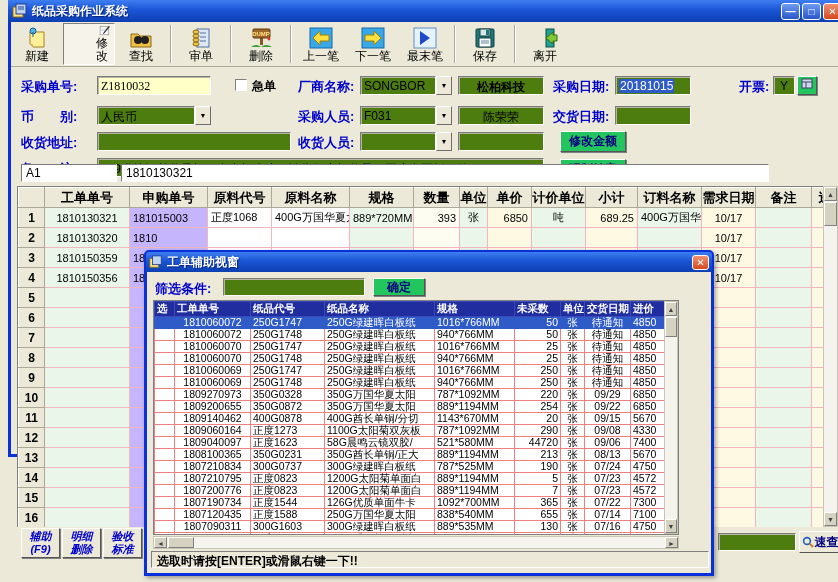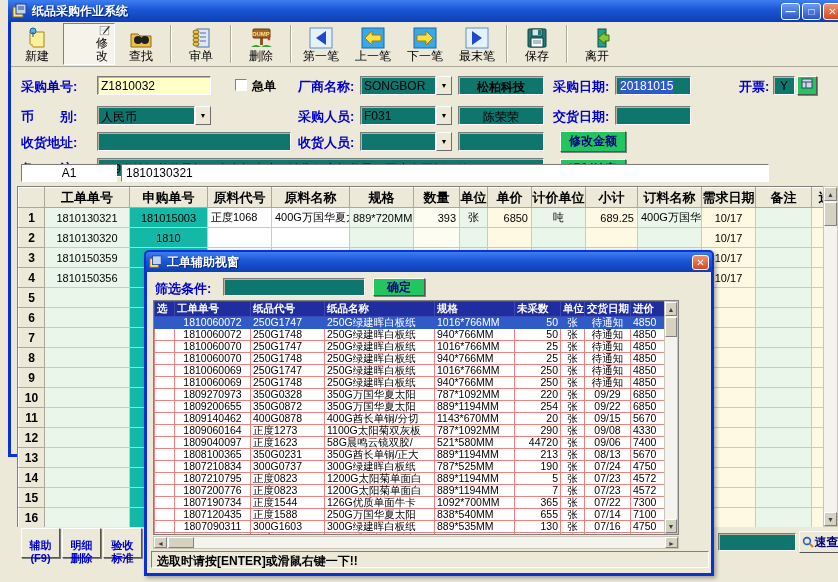--- a/index.html
+++ b/index.html
@@ -27,21 +27,21 @@
   .tbtn { width:52px; height:42px; display:flex; flex-direction:column; align-items:center;
     justify-content:flex-end; padding-bottom:1px; border:1px solid transparent; }
   .tbtn .lbl { font-size:12px; color:#000; line-height:13px; }
   .tbtn svg { width:26px; height:24px; }
   .tbtn.pressed { border:1px solid #808080; border-right-color:#fff; border-bottom-color:#fff; background:#f6f4ea;padding-left:32px; }
   .tsep { width:2px; height:38px; border-left:1px solid #aca899; border-right:1px solid #fff; margin:0 3px; }
 
   
   .flabel { position:absolute; color:#0000cc; font-weight:bold; font-size:13px; white-space:pre; }
   .blk { color:#000; }
-  .inp { position:absolute; background:#0f766e; border:1px solid #7b7b7b;
+  .inp { position:absolute; background:#4d7c0f; border:1px solid #7b7b7b;
     border-bottom-color:#fff; border-right-color:#fff;
     box-shadow: inset 1px 1px 0 #b8b4a4; height:19px; font-size:12px;
     padding:2px 3px 0 3px; white-space:nowrap; overflow:hidden; }
   .inp.yellow { background:#ffffc8; }
   .combo-btn { position:absolute; width:16px; height:19px; background:#ece9d8;
     border:1px solid #fff; border-right-color:#6d6d6d; border-bottom-color:#6d6d6d;
     font-size:7px; text-align:center; line-height:17px; color:#000; }
   .chk { position:absolute; width:12px; height:12px; background:#fff;
     border:1px solid #808080; border-bottom-color:#fff; border-right-color:#fff; }
   .pbtn { position:absolute; background:#22c55e; border:1px solid #fff;
@@ -57,21 +57,21 @@
   
   .gridwrap { position:absolute; left:6px; top:186px; width:806px; height:341px;
     overflow:hidden; border-top:1px solid #808080; border-left:1px solid #808080; background:#fff; }
   table.grid { border-collapse:collapse; table-layout:fixed; width:833px; }
   table.grid th { background:#ece9d8; font-size:13px; font-weight:bold; height:20px;
     border:1px solid #aca899; border-top-color:#fff; border-left-color:#fff; white-space:nowrap; overflow:hidden; }
   table.grid td { height:20px; font-size:11px; border:1px solid #f3b6be;
     padding:0 3px; white-space:nowrap; overflow:hidden; }
   table.grid td.rn { background:#ece9d8; font-weight:bold; font-size:12px; text-align:center;
     border:1px solid #aca899; border-top-color:#fff; border-left-color:#fff; }
-  .gc0{background:#e9f6e9;text-align:center;} .gc1{background:#14b8a6;text-align:center;}
+  .gc0{background:#e9f6e9;text-align:center;} .gc1{background:#c4b5fd;text-align:left;}
   .gc2{background:#ffffff;} .gc3{background:#ffffff;}
   .gc4{background:#e9f6e9;} .gc5{background:#fdfdf2;text-align:right;}
   .gc6{background:#e9f6e9;text-align:center;} .gc7{background:#fdf9e2;text-align:right;}
   .gc8{background:#e9f6e9;text-align:center;} .gc9{background:#fdf9e2;text-align:right;}
   .gc10{background:#e9f6e9;} .gc11{background:#fdf9e2;text-align:center;}
   .gc12{background:#e9f6e9;} .gc13{background:#fdf9e2;}
 
   
   .vsb { position:absolute; width:15px; background:#f4f3ee; border:1px solid #c9c5b4; }
   .sb-arrow { position:absolute; left:0; width:13px; height:14px; background:#d6d2c2;
@@ -79,21 +79,21 @@
     font-size:7px; text-align:center; line-height:13px; color:#404040; }
   .sb-thumb { position:absolute; left:0; width:13px; background:#d6d2c2;
     border:1px solid #fff; border-right-color:#808080; border-bottom-color:#808080; }
   .hsb { position:absolute; height:13px; background:#f4f3ee; border:1px solid #c9c5b4; }
   .hsb .sb-arrow { height:11px; width:13px; line-height:11px; top:0; }
 
   
   .footbtn { position:absolute; top:528px; width:39px; height:30px; background:#ece9d8;
     border:1px solid #fff; border-right-color:#555; border-bottom-color:#555;
     box-shadow:1px 1px 0 #808080; color:#0000cc; font-weight:bold; font-size:11px;
-    line-height:13px; text-align:center; padding-top:10px; }
+    line-height:13px; text-align:center; padding-top:1px;font-style:italic; }
   .quickbtn { position:absolute; left:788px; top:531px; width:42px; height:22px;
     background:#ece9d8; border:1px solid #fff; border-right-color:#555; border-bottom-color:#555;
     display:flex; align-items:center; justify-content:center; gap:1px;
     color:#000080; font-weight:bold; font-size:12px; }
 
   
   .dialog { position:absolute; left:133px; top:250px; width:570px; height:326px;
     border:3px solid #0831d9; background:#ece9d8; z-index:10;
     border-radius:5px 5px 0 0; box-shadow:2px 2px 4px rgba(0,0,0,.35); }
   .dlg-title { height:20px; background:linear-gradient(to bottom,#3d7ef0 0%,#1b55d6 45%,#0d3fb2 100%);
@@ -185,27 +185,20 @@
           <rect x="5" y="3" width="17" height="9" rx="1" fill="#a06828" stroke="#5c3a10"></rect>
           <text x="13" y="10" font-size="6" fill="#ffe080" text-anchor="middle" font-weight="bold">DUMP</text>
           <path d="M3 21 Q8 17 13 21 Q18 17 24 21 Z" fill="#38a030"></path>
           <circle cx="21" cy="13" r="1.4" fill="#e03030"></circle>
         </svg>
       <span class="lbl">删除</span>
     </div>
     <div class="tsep"></div>
     <div class="tbtn">
       <svg viewBox="0 0 26 24">
-          <rect x="2" y="2" width="22" height="20" fill="#e4f2fc" stroke="#6090c0"></rect>
-          <path d="M18 5 L8 12 L18 19 Z" fill="#2048c8"></path>
-        </svg>
-      <span class="lbl">第一笔</span>
-    </div>
-    <div class="tbtn">
-      <svg viewBox="0 0 26 24">
           <rect x="2" y="2" width="22" height="20" fill="#38a8e8" stroke="#1868a8"></rect>
           <path d="M5 12 L12 5 L12 9 L21 9 L21 15 L12 15 L12 19 Z" fill="#ffe040" stroke="#a08000"></path>
         </svg>
       <span class="lbl">上一笔</span>
     </div>
     <div class="tbtn">
       <svg viewBox="0 0 26 24">
           <rect x="2" y="2" width="22" height="20" fill="#38a8e8" stroke="#1868a8"></rect>
           <path d="M21 12 L14 5 L14 9 L5 9 L5 15 L14 15 L14 19 Z" fill="#ffe040" stroke="#a08000"></path>
         </svg>
@@ -237,21 +230,21 @@
           <circle cx="16" cy="12" r="1" fill="#ffe040"></circle>
           <path d="M12 12 L5 6 L5 9 L1 9 L1 15 L5 15 L5 18 Z" fill="#80c838" stroke="#3a7010" transform="translate(13,0) scale(-1,1) translate(-13,0)"></path>
         </svg>
       <span class="lbl">离开</span>
     </div>
   </div>
 
   <div style="position:absolute; left:0; top:67px; width:832px; height:119px;">
 
     <span class="flabel" style="left:10px; top:11px;">采购单号:</span>
-    <div class="inp yellow" style="left:86px; top:9px; width:114px;">Z1810032</div>
+    <div class="inp yellow" style="left:86px; top:9px; width:114px;font-family:Liberation Serif, serif;">Z1810032</div>
     <div class="chk" style="left:224px; top:12px;"></div>
     <span class="flabel blk" style="left:241px; top:11px; font-size:12px;">急单</span>
     <span class="flabel" style="left:287px; top:11px;">厂商名称:</span>
     <div class="inp" style="left:349px; top:9px; width:76px;">SONGBOR</div>
     <div class="combo-btn" style="left:425px; top:9px;">▼</div>
     <div class="inp" style="left:447px; top:9px; width:86px; text-align:center;font-weight:bold;">松柏科技</div>
     <span class="flabel" style="left:542px; top:11px;">采购日期:</span>
     <div class="inp" style="left:604px; top:9px; width:76px;"><span class="selected-text">20181015</span></div>
     <span class="flabel" style="left:728px; top:11px;">开票:</span>
     <div class="inp" style="left:762px; top:9px; width:22px; text-align:center;">Y</div>
@@ -279,21 +272,21 @@
     <div class="inp" style="left:349px; top:65px; width:76px;"></div>
     <div class="combo-btn" style="left:425px; top:65px;">▼</div>
     <div class="inp" style="left:447px; top:65px; width:86px;"></div>
     <div class="pbtn" style="left:549px; top:64px; width:66px; height:21px; line-height:19px;">修改金额</div>
 
     <span class="flabel" style="left:10px; top:93px;">备　　注:</span>
     <div class="inp" style="left:86px; top:91px; width:447px;">889卷按订单数量切，多出切大度，请告知实切数量，正度发平板一件</div>
     <div class="pbtn" style="left:549px; top:92px; width:66px; height:21px; line-height:19px;">强制结案</div>
   </div>
 
-  <div class="fbox" style="left:10px; top:164px; width:96px; text-align:center;">A1</div>
+  <div class="fbox" style="left:10px; top:164px; width:96px; text-align:left;">A1</div>
   <div class="fbox" style="left:110px; top:164px; width:648px;">1810130321</div>
 
   <div class="gridwrap">
     <table class="grid">
       <colgroup>
         <col style="width:26px">
           <col style="width:85px">
           <col style="width:78px">
           <col style="width:64px">
         <col style="width:78px">

